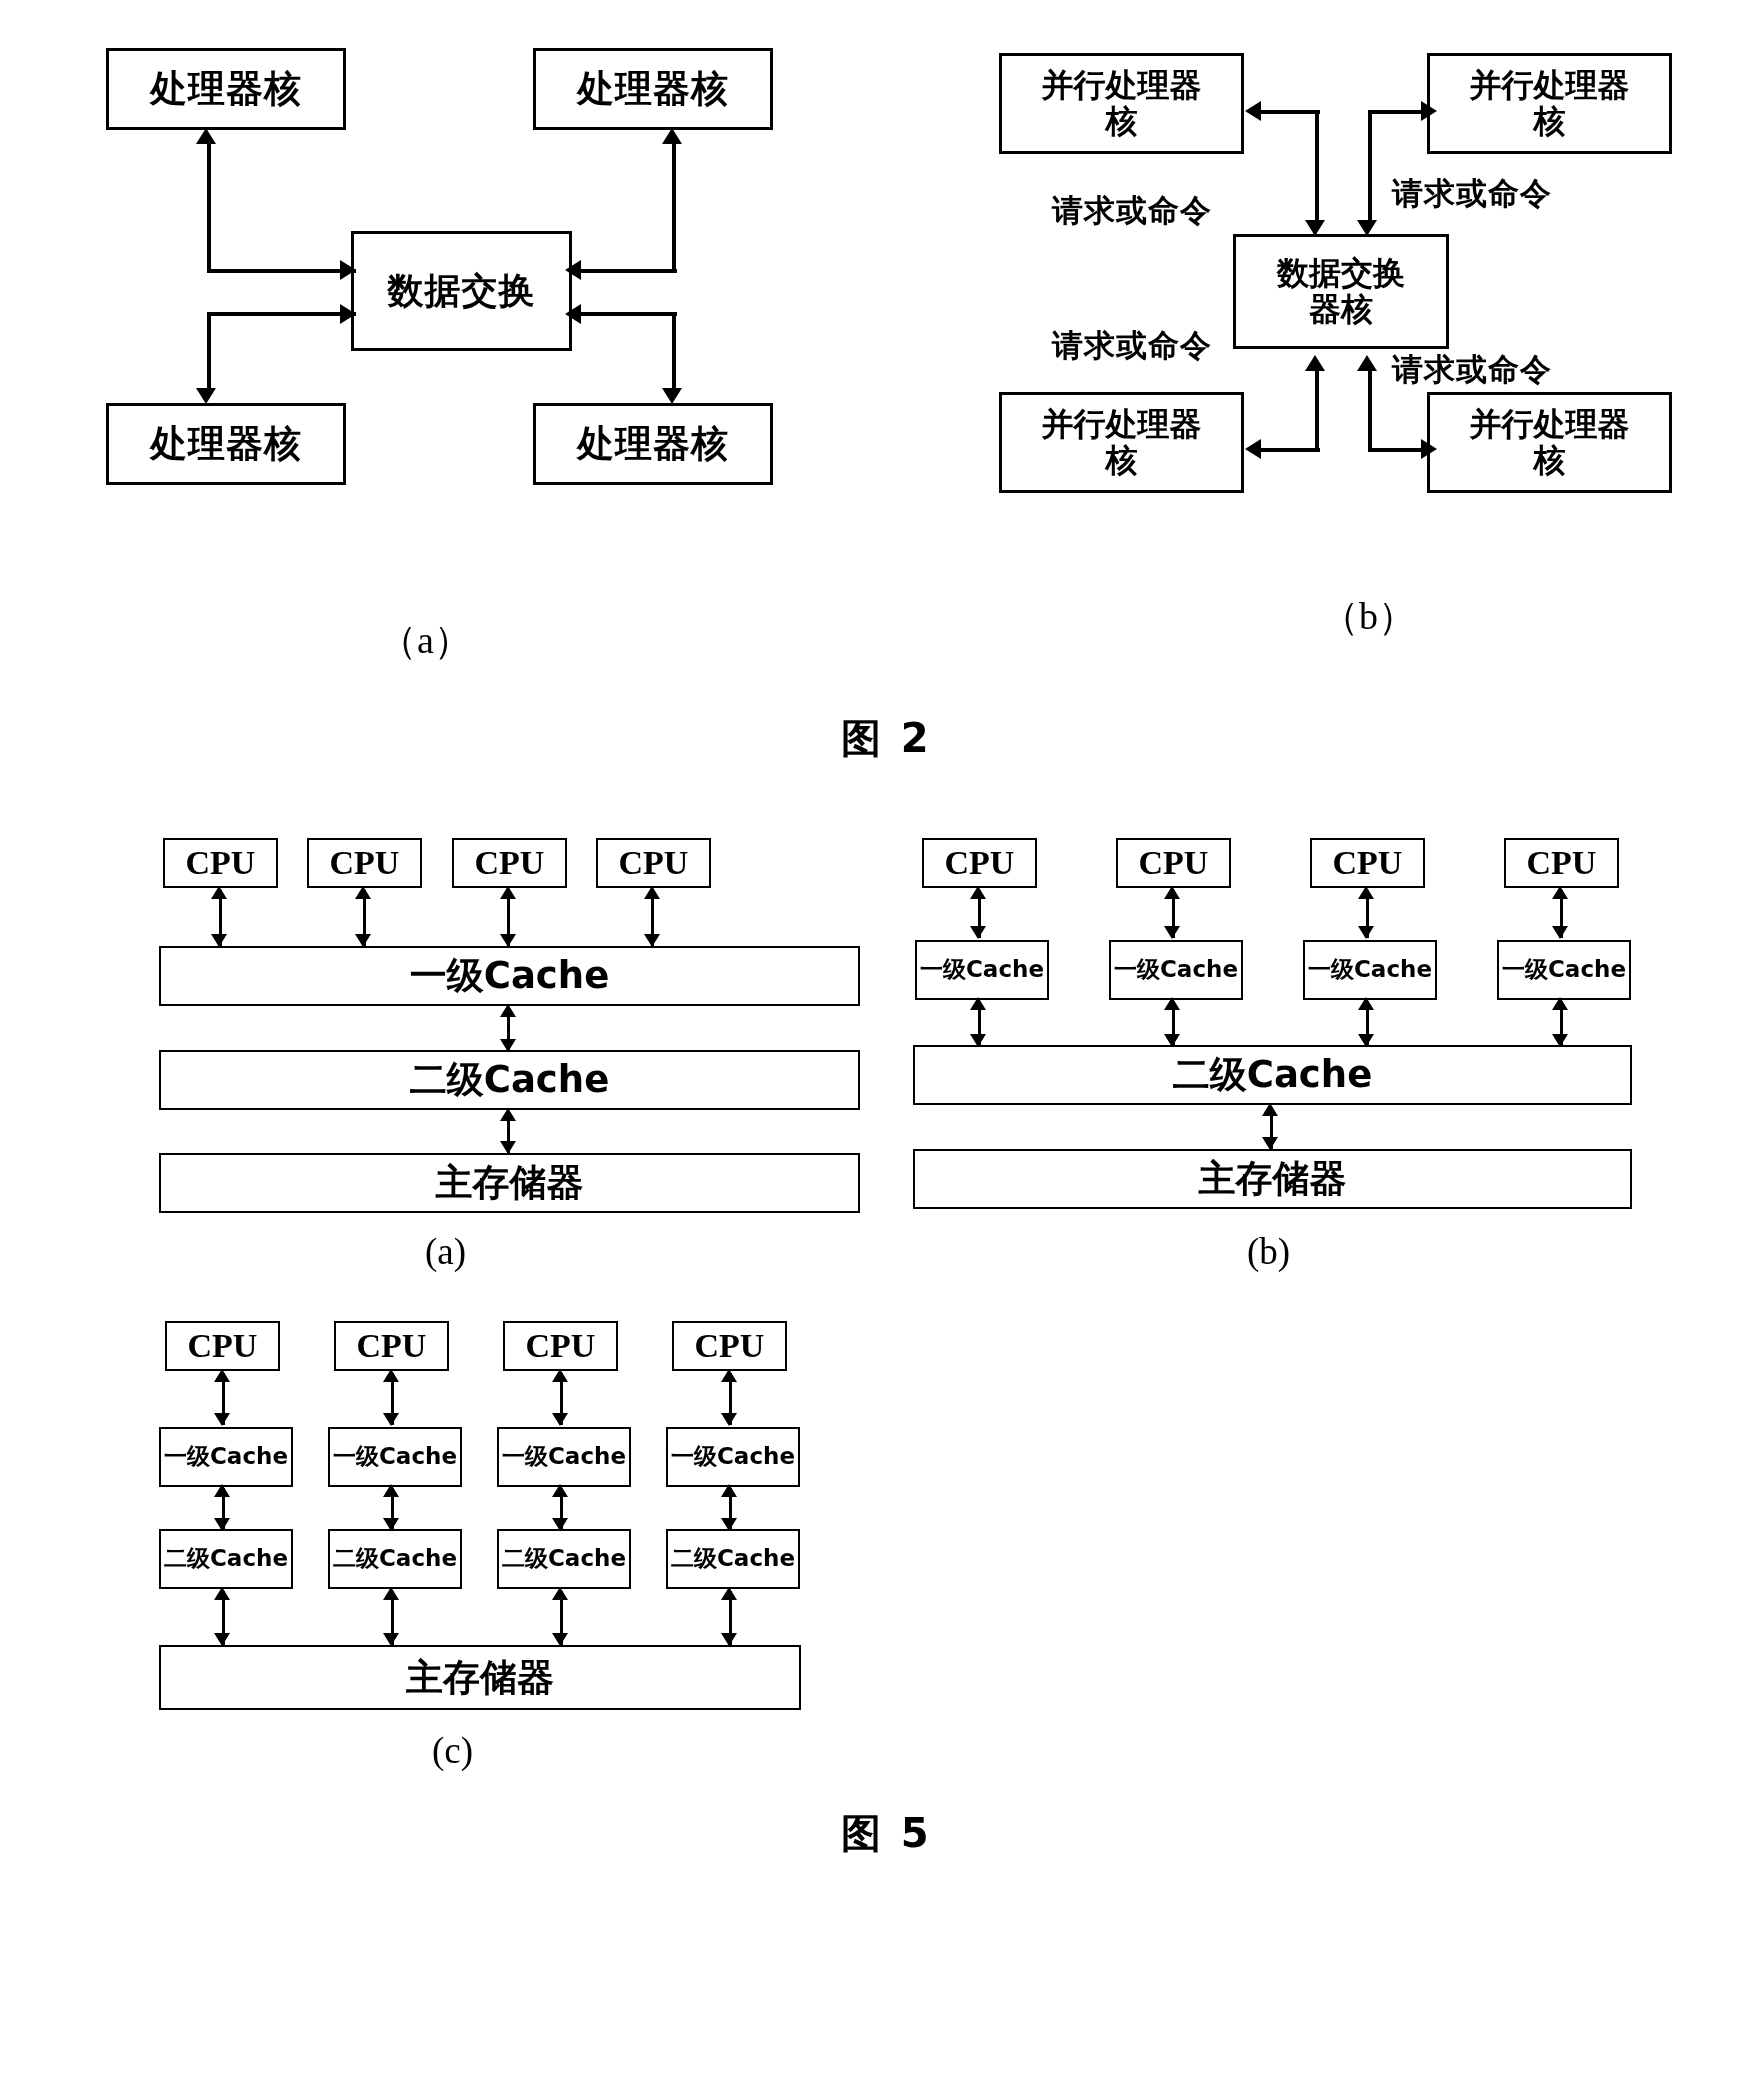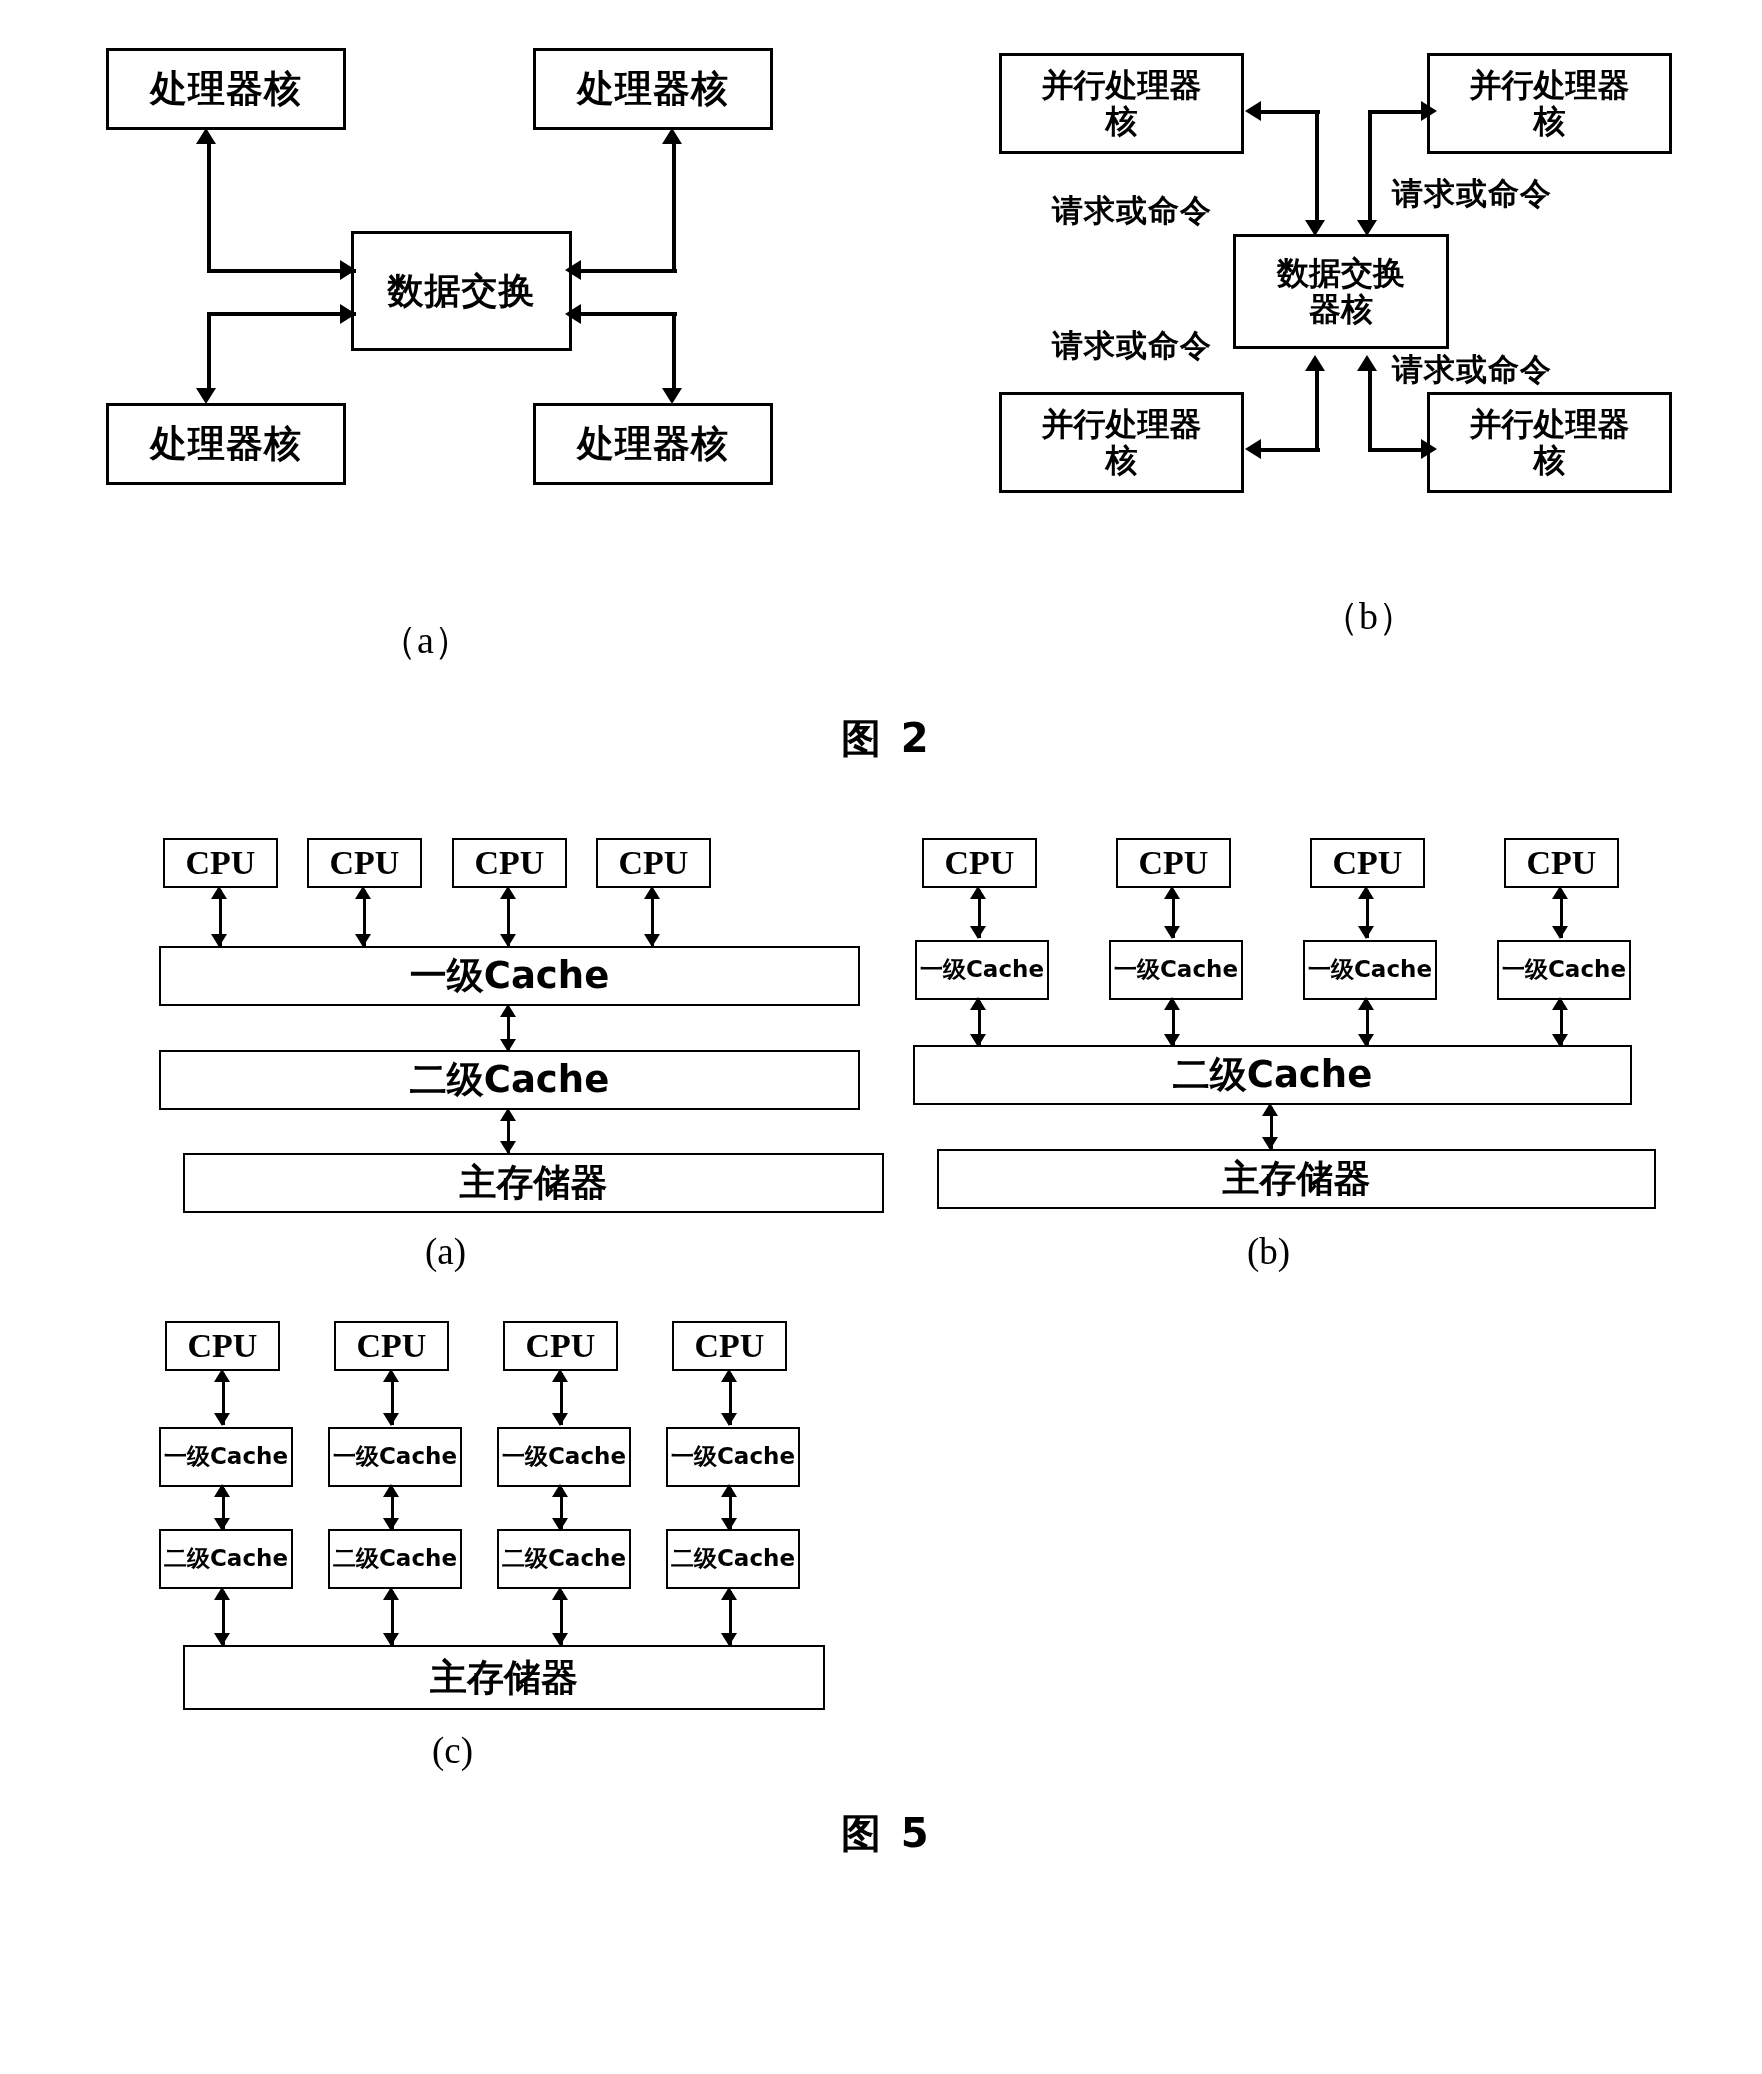--- a/index.html
+++ b/index.html
@@ -39,21 +39,21 @@
   .box.thin { border-width: 2.9px; }
 
   
   .t-core   { font-size: 37px; letter-spacing: 1px; }
   .t-swap   { font-size: 36px; letter-spacing: 1px; }
   .t-par    { font-size: 32px; letter-spacing: 0px; }
   .t-ctrl   { font-size: 32px; letter-spacing: 0px; }
   .t-cpu    { font-size: 34px; font-family: "Liberation Serif","DejaVu Serif",serif; font-weight: bold; }
   .t-cache-big { font-size: 37px; }
   .t-cache-sm  { font-size: 23px; }
-  .t-mem    { font-size: 37px; margin-left: 24px; }
+  .t-mem    { font-size: 37px; }
 
   
   .ln {
     position: absolute;
     background: #000;
   }
   .ln.h { height: 3.8px; }
   .ln.v { width: 3.8px; }
   .ln.v3 { width: 2.9px; }
 

